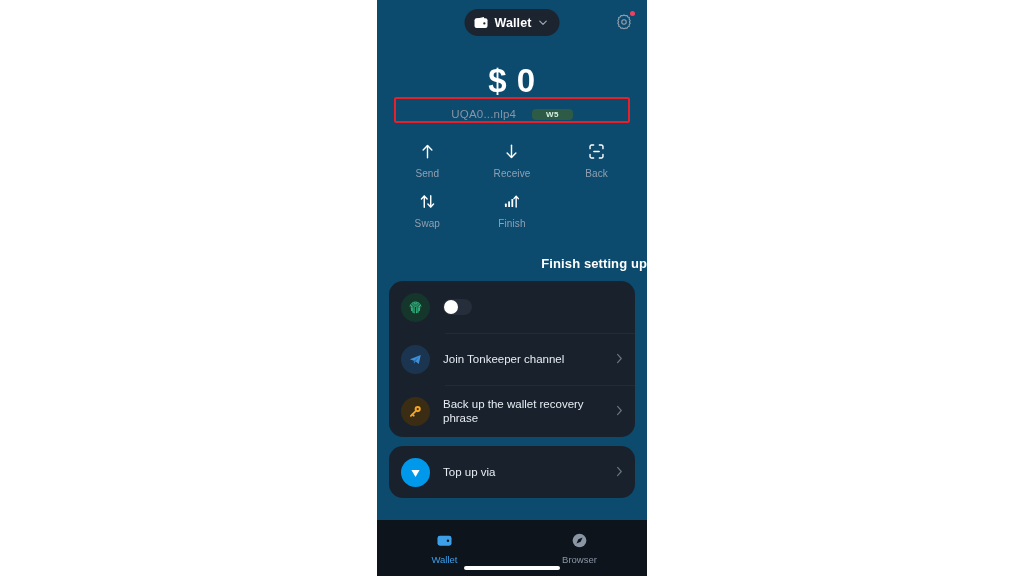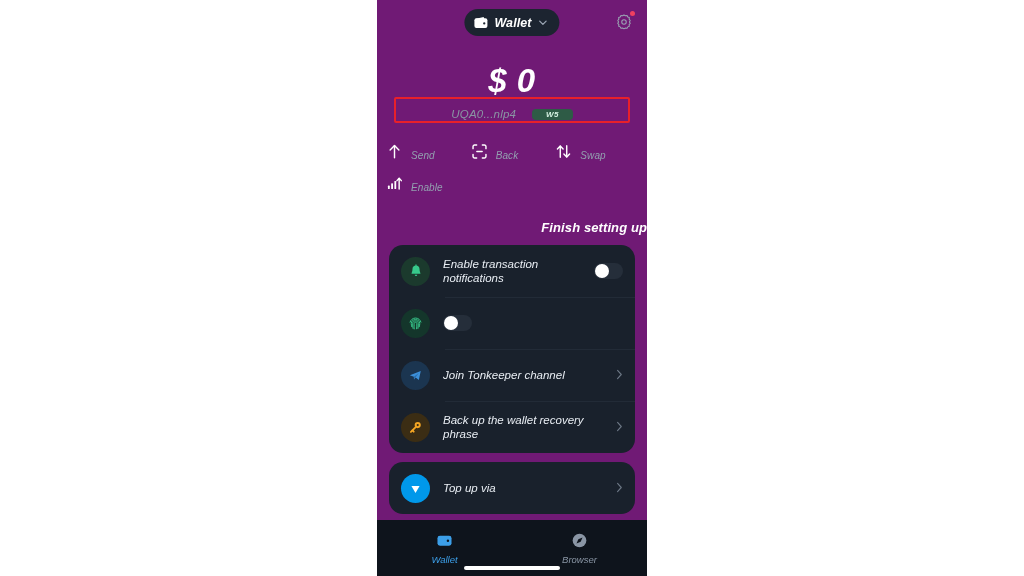--- a/index.html
+++ b/index.html
@@ -12,23 +12,22 @@
   .stage {
     position: relative;
     width: 1024px; height: 576px;
     background: #ffffff;
   }
   
   .phone {
     position: absolute;
     left: 377px; top: 0;
     width: 270px; height: 576px;
-    background: #701a75;
+    background: #0c4a6e;
     overflow: hidden;
-    font-style: italic;
   }
   
   .header {
     position: relative;
     height: 46px;
   }
   .wallet-chip {
     position: absolute;
     left: 50%; transform: translateX(-50%);
     top: 9px;
@@ -102,21 +101,21 @@
   }
   
   .actions {
     margin-top: 22px;
     display: grid;
     grid-template-columns: repeat(3, 1fr);
     row-gap: 13px;
     padding: 0 8px;
   }
   .action {
-    display: flex; flex-direction: row; align-items: flex-end; gap: 7px;
+    display: flex; flex-direction: column; align-items: center; gap: 7px;
     cursor: pointer;
   }
   .action svg { width: 19px; height: 19px; display: block; }
   .action .txt {
     color: #93a0b0;
     font-size: 10px;
     letter-spacing: .1px;
   }
   
   .section-title {
@@ -259,20 +258,29 @@
       <div class="action">
         <span>
           <svg viewBox="0 0 20 20" fill="none">
             <path d="M10 16.5 V4" stroke="#ffffff" stroke-width="1.5" stroke-linecap="round"></path>
             <path d="M5.4 8.4 L10 3.8 L14.6 8.4" stroke="#ffffff" stroke-width="1.5" stroke-linecap="round" stroke-linejoin="round"></path>
           </svg>
         </span>
         <span class="txt">Send</span>
       </div>
 
+      <div class="action">
+        <span>
+          <svg viewBox="0 0 20 20" fill="none">
+            <path d="M10 3.5 V16" stroke="#ffffff" stroke-width="1.5" stroke-linecap="round"></path>
+            <path d="M5.4 11.6 L10 16.2 L14.6 11.6" stroke="#ffffff" stroke-width="1.5" stroke-linecap="round" stroke-linejoin="round"></path>
+          </svg>
+        </span>
+        <span class="txt">Receive</span>
+      </div>
 
       <div class="action">
         <span>
           <svg viewBox="0 0 20 20" fill="none">
             <path d="M3.2 7 V4.8 A1.6 1.6 0 0 1 4.8 3.2 H7" stroke="#ffffff" stroke-width="1.5" stroke-linecap="round"></path>
             <path d="M13 3.2 H15.2 A1.6 1.6 0 0 1 16.8 4.8 V7" stroke="#ffffff" stroke-width="1.5" stroke-linecap="round"></path>
             <path d="M16.8 13 V15.2 A1.6 1.6 0 0 1 15.2 16.8 H13" stroke="#ffffff" stroke-width="1.5" stroke-linecap="round"></path>
             <path d="M7 16.8 H4.8 A1.6 1.6 0 0 1 3.2 15.2 V13" stroke="#ffffff" stroke-width="1.5" stroke-linecap="round"></path>
             <path d="M7.2 10 H12.8" stroke="#ffffff" stroke-width="1.5" stroke-linecap="round"></path>
           </svg>
@@ -296,41 +304,28 @@
       <div class="action">
         <span>
           <svg viewBox="0 0 20 20" fill="none">
             <rect x="3.1" y="12.2" width="1.9" height="3.6" rx="0.6" fill="#ffffff"></rect>
             <rect x="6.5" y="9.8" width="1.9" height="6" rx="0.6" fill="#ffffff"></rect>
             <rect x="9.9" y="7.4" width="1.9" height="8.4" rx="0.6" fill="#ffffff"></rect>
             <path d="M14.9 15.8 V4.6" stroke="#ffffff" stroke-width="1.5" stroke-linecap="round"></path>
             <path d="M12.6 7 L14.9 4.4 L17.2 7" stroke="#ffffff" stroke-width="1.5" stroke-linecap="round" stroke-linejoin="round"></path>
           </svg>
         </span>
-        <span class="txt">Enable</span>
+        <span class="txt">Finish</span>
       </div>
     </div>
 
     <div class="section-title">Finish setting up</div>
 
     <div class="card">
 
-      <div class="row">
-        <span class="ic ic-bell">
-          <svg width="16" height="16" viewBox="0 0 20 20" fill="none">
-            <path d="M10 3.2 C7.3 3.2 5.6 5 5.6 7.6 C5.6 11.2 4.4 12.4 4.4 13.4 H15.6 C15.6 12.4 14.4 11.2 14.4 7.6 C14.4 5 12.7 3.2 10 3.2 Z" fill="#37c98b"></path>
-            <path d="M8.4 14.7 C8.6 15.8 9.2 16.4 10 16.4 C10.8 16.4 11.4 15.8 11.6 14.7 Z" fill="#37c98b"></path>
-            <path d="M10 2.1 V3.3" stroke="#37c98b" stroke-width="1.3" stroke-linecap="round"></path>
-          </svg>
-        </span>
-        <span class="text">Enable transaction notifications</span>
-        <span class="toggle">
-          <span class="knob"></span>
-        </span>
-      </div>
 
       <div class="row">
         <span class="ic ic-finger">
           <svg width="17" height="17" viewBox="0 0 20 20" fill="none" stroke="#37c98b" stroke-width="1.15" stroke-linecap="round">
             <path d="M3.6 8.4 C4.3 5.6 6.9 3.6 10 3.6 C13.1 3.6 15.7 5.6 16.4 8.4"></path>
             <path d="M5.6 13.8 C5.2 12.6 5 11.3 5 10 C5 7.2 7.2 5.4 10 5.4 C12.8 5.4 15 7.2 15 10 C15 11.3 14.8 12.6 14.4 13.8"></path>
             <path d="M7.1 15.8 C6.8 14 6.7 11.8 6.7 10 C6.7 8.1 8.2 7 10 7 C11.8 7 13.3 8.1 13.3 10 C13.3 11.8 13.2 14 12.9 15.8"></path>
             <path d="M8.5 16.4 C8.4 14.5 8.4 11.6 8.4 10.1 C8.4 9.2 9 8.6 10 8.6 C11 8.6 11.6 9.2 11.6 10.1 C11.6 11.8 11.5 14.3 11.3 16.2"></path>
           </svg>
         </span>

